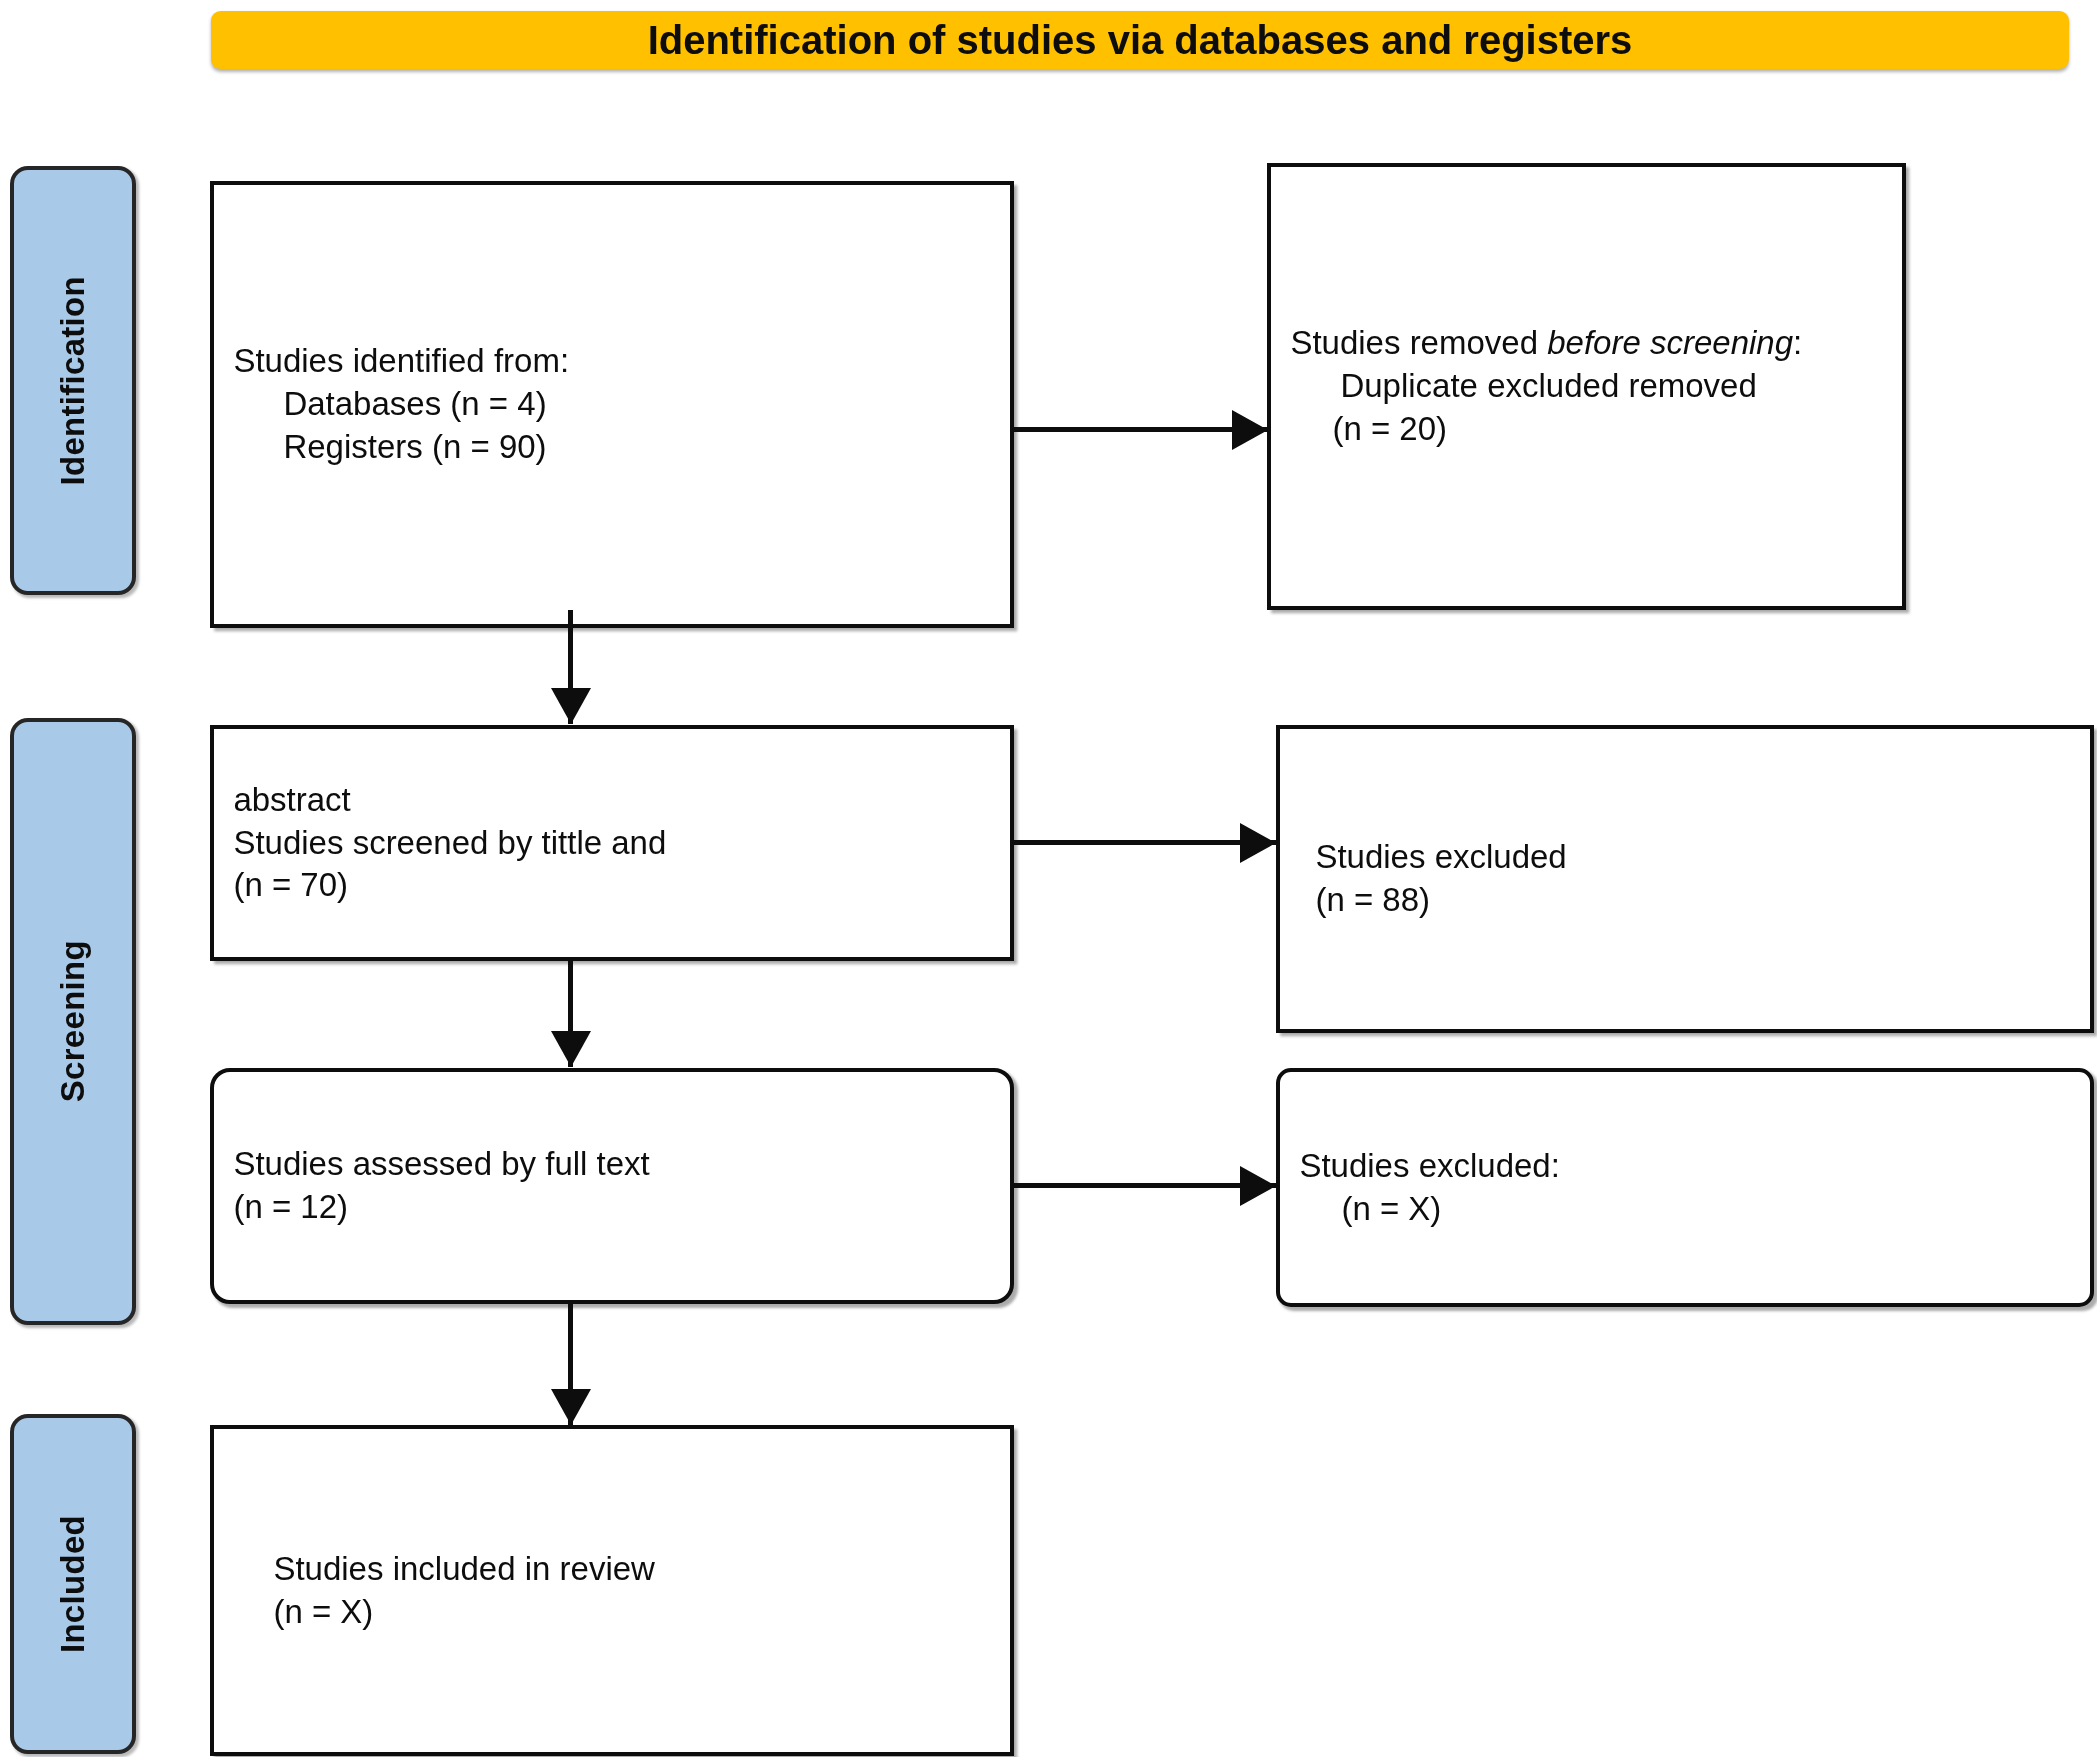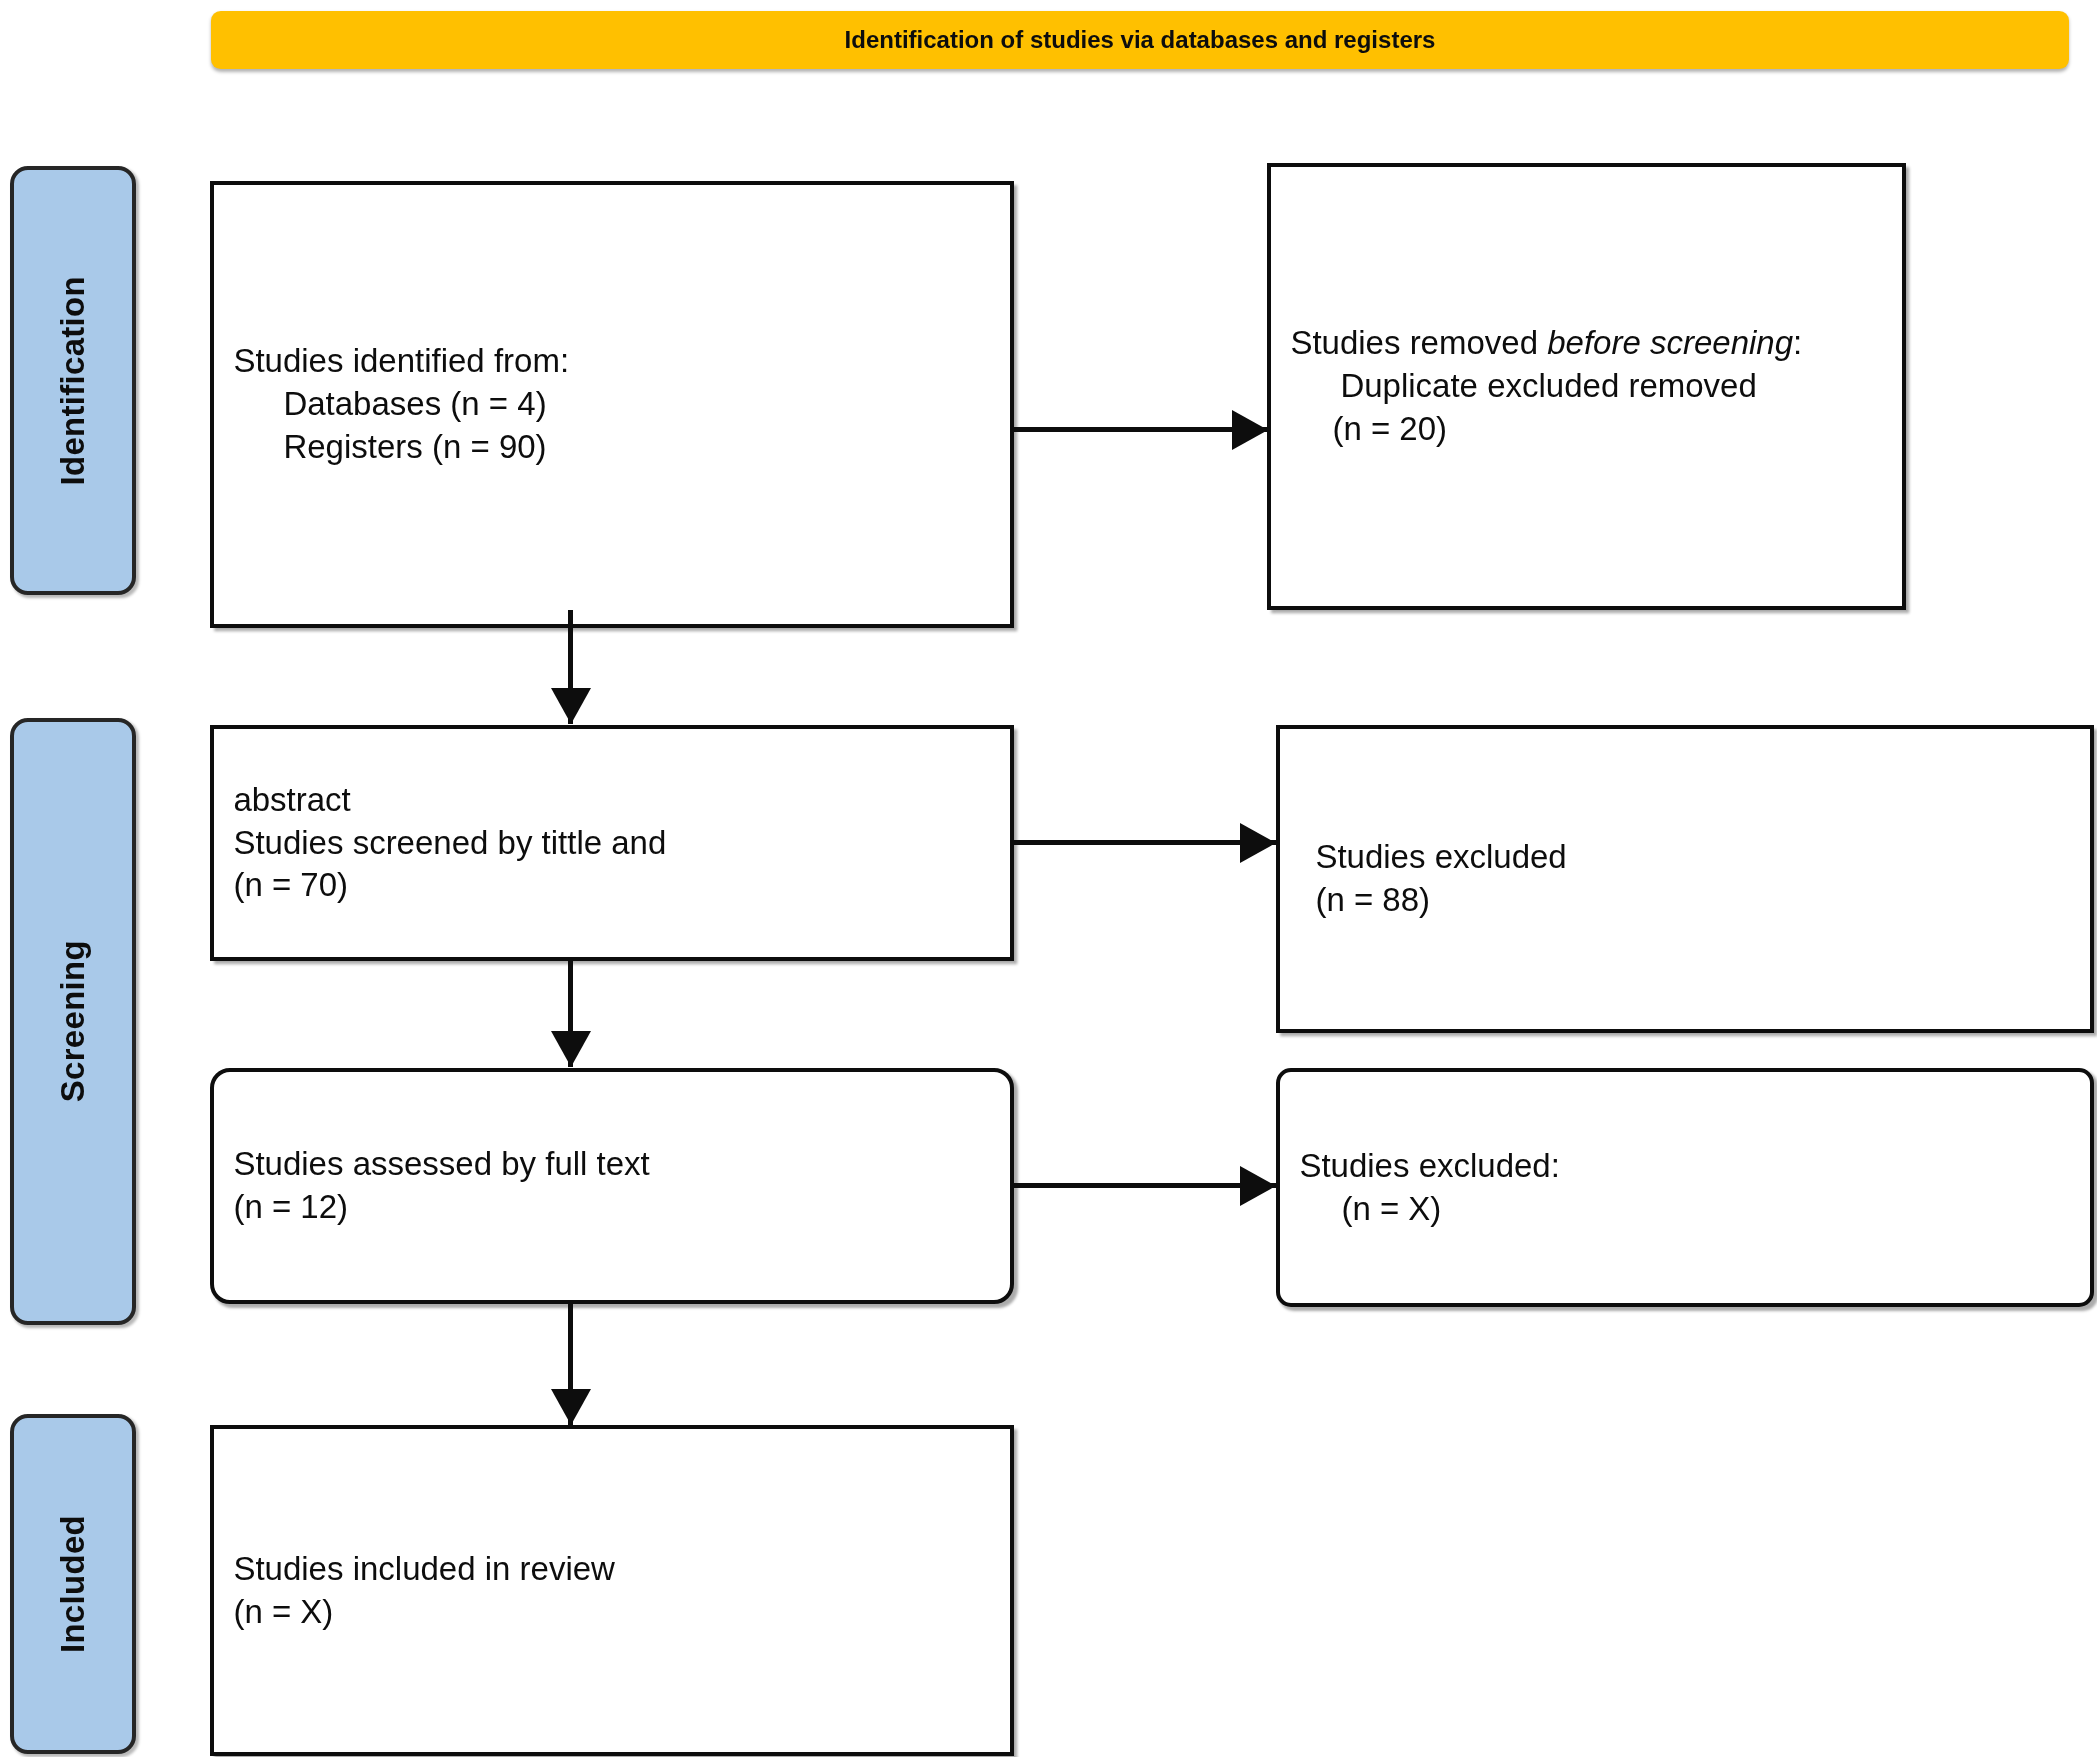--- a/index.html
+++ b/index.html
@@ -25,21 +25,21 @@
     width: 1858px;
     height: 58px;
     background: #FFC000;
     border-radius: 9.7px;
     box-shadow: 0 2.8px 3.5px rgba(0,0,0,0.30);
     display: flex;
     align-items: center;
     justify-content: center;
   }
   .banner-title {
-    font-size: 24px;
+    font-size: 40px;
     font-weight: bold;
     color: #0d0d0d;
     letter-spacing: 0px;
     white-space: nowrap;
   }
 
   
   .stage {
     position: absolute;
     left: 9.7px;
@@ -86,21 +86,21 @@
   .box-text .ln { display: block; white-space: nowrap; }
   .box-text .ln.indent  { padding-left: 50px; }
   .box-text .ln.indent2 { padding-left: 42px; }
   .box-text .ln.wrapline { white-space: normal; }
   .ital { font-style: italic; }
 
   
   #box-identified { left: 210px; top: 181px;  width: 804px; height: 447px; }
   #box-screened   { left: 210px; top: 725px; width: 804px; height: 236px; }
   #box-fulltext   { left: 210px; top: 1068px; width: 804px; height: 236px; border-radius: 20px; }
-  #box-included   { left: 210px; top: 1425px; width: 804px; height: 331px; }
+  #box-included   { left: 210px; top: 1425px; width: 804px; height: 331px; padding-left: 40px; }
   
   #box-removed    { left: 1267px; top: 163px;  width: 639px; height: 447px; }
   #box-excluded1  { left: 1276px; top: 725px; width: 818px; height: 308px; padding-left: 16px; }
   #box-excluded2  { left: 1276px; top: 1068px; width: 818px; height: 239px; border-radius: 15px; }
 
   
   .conn-v, .conn-h { position: absolute; }
   .conn-v .shaft {
     position: absolute;
     left: 50%;

